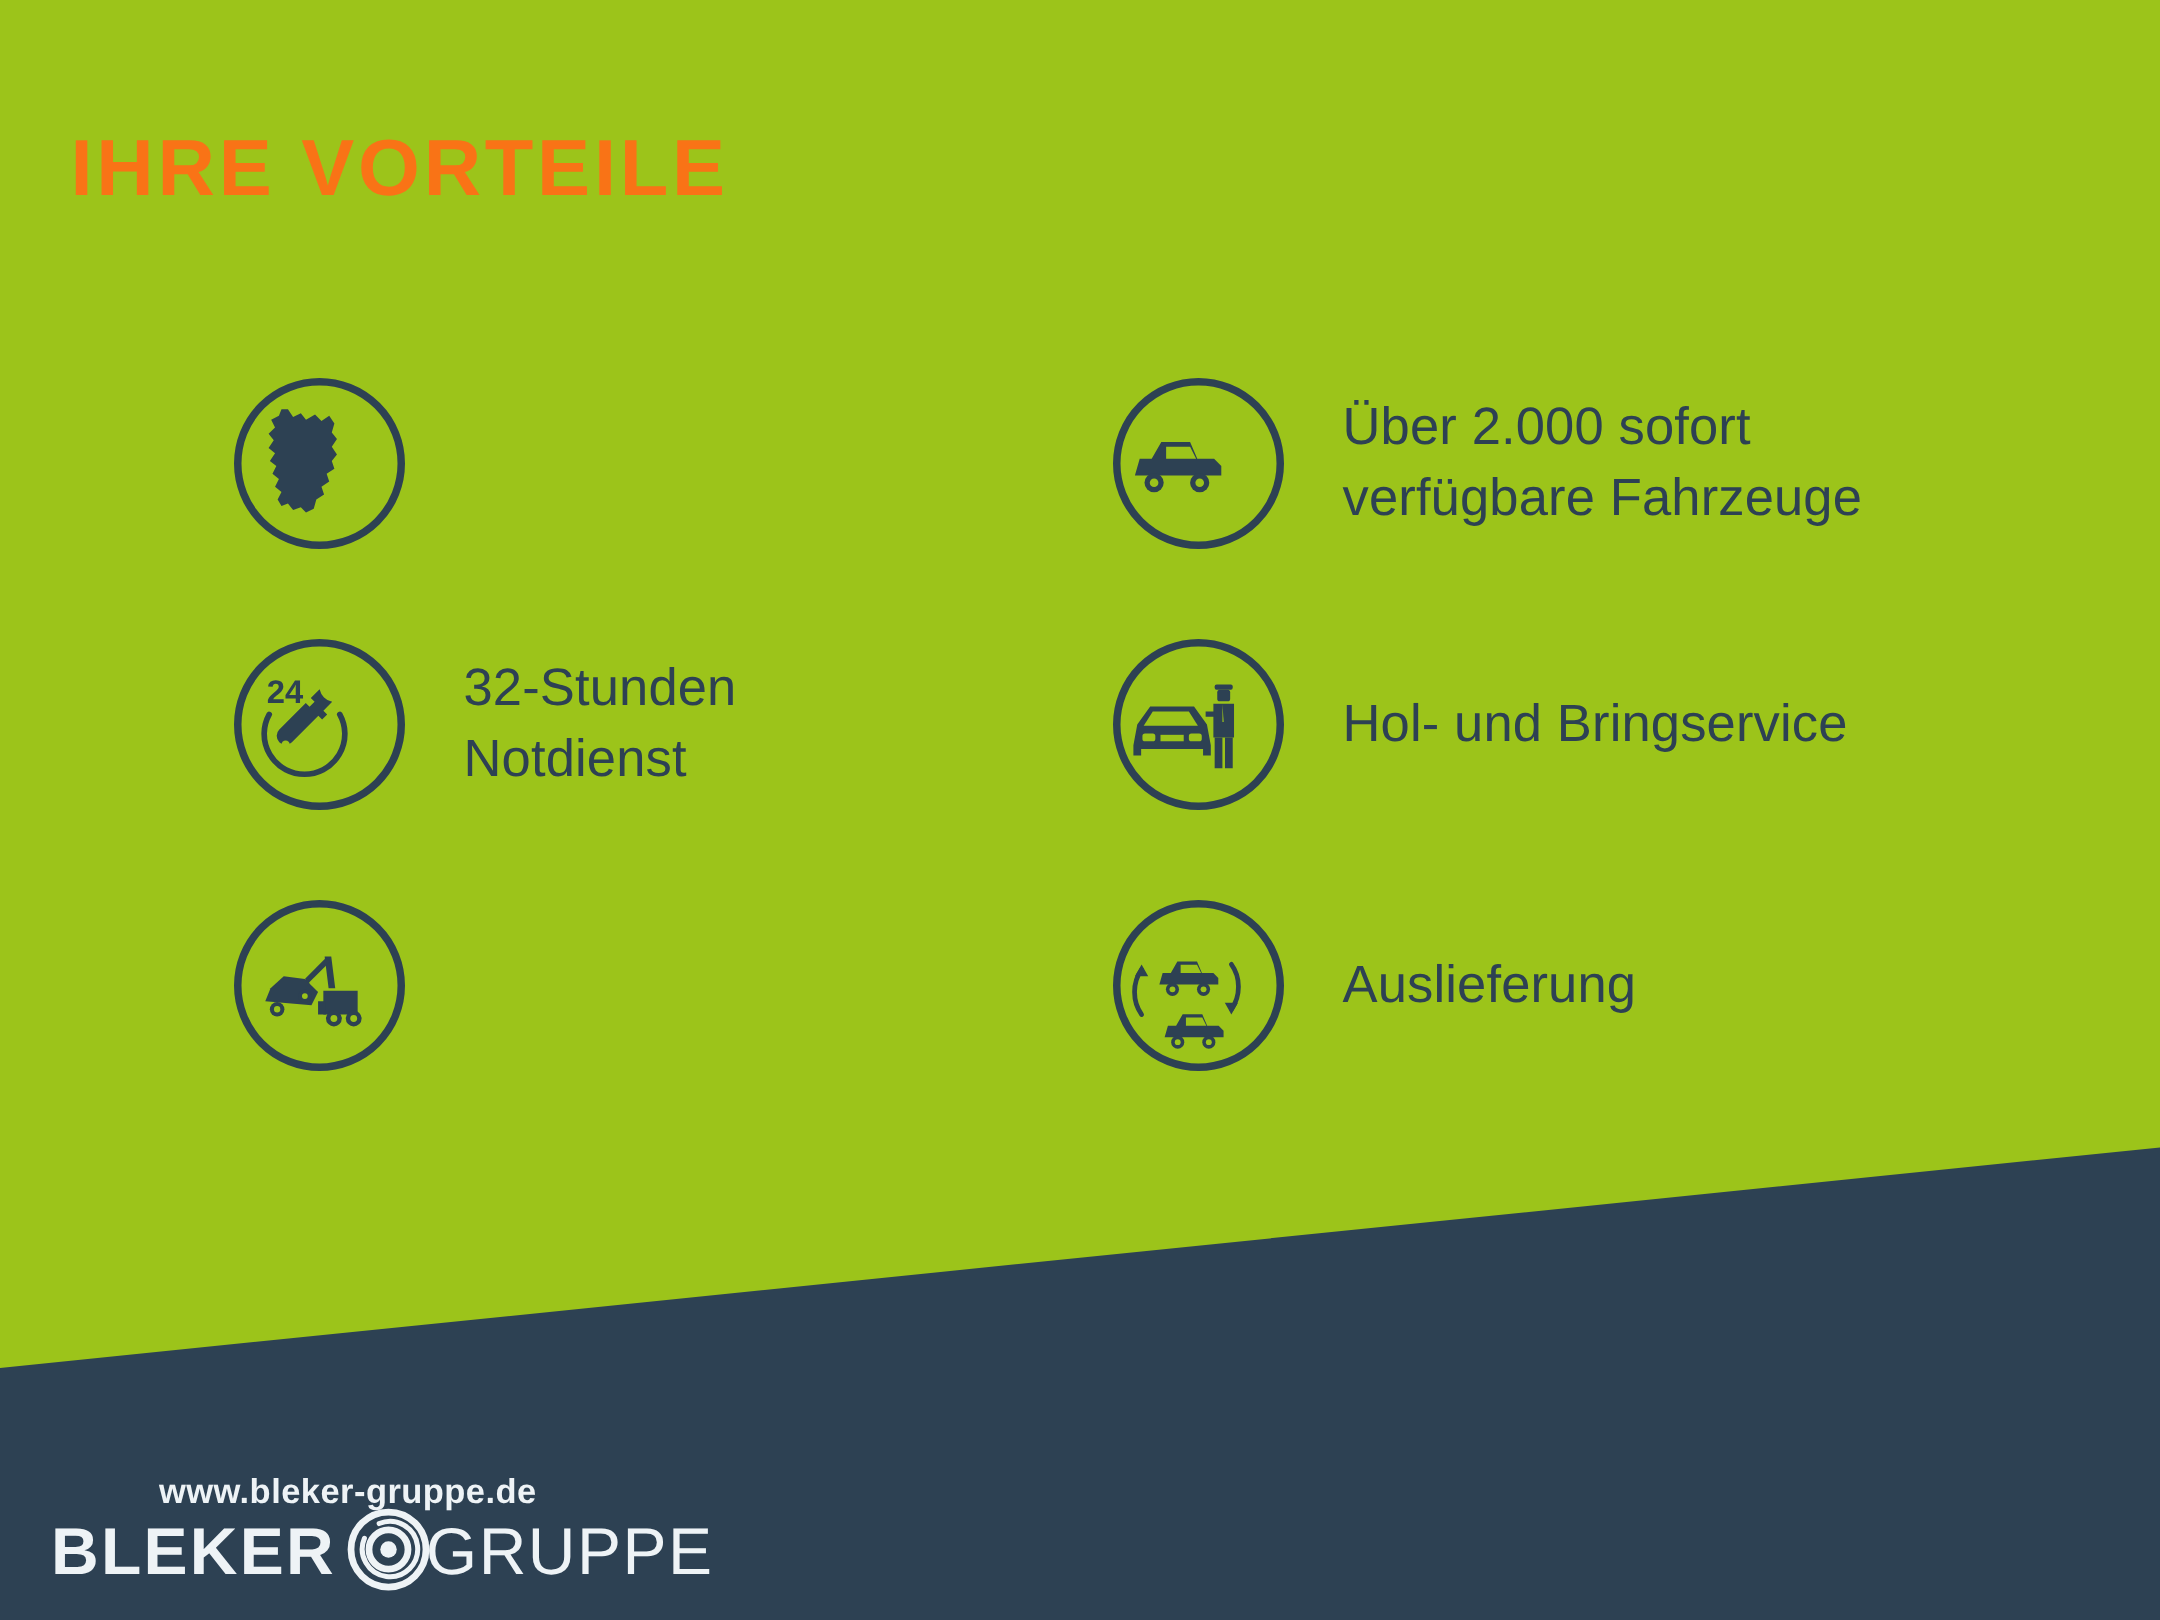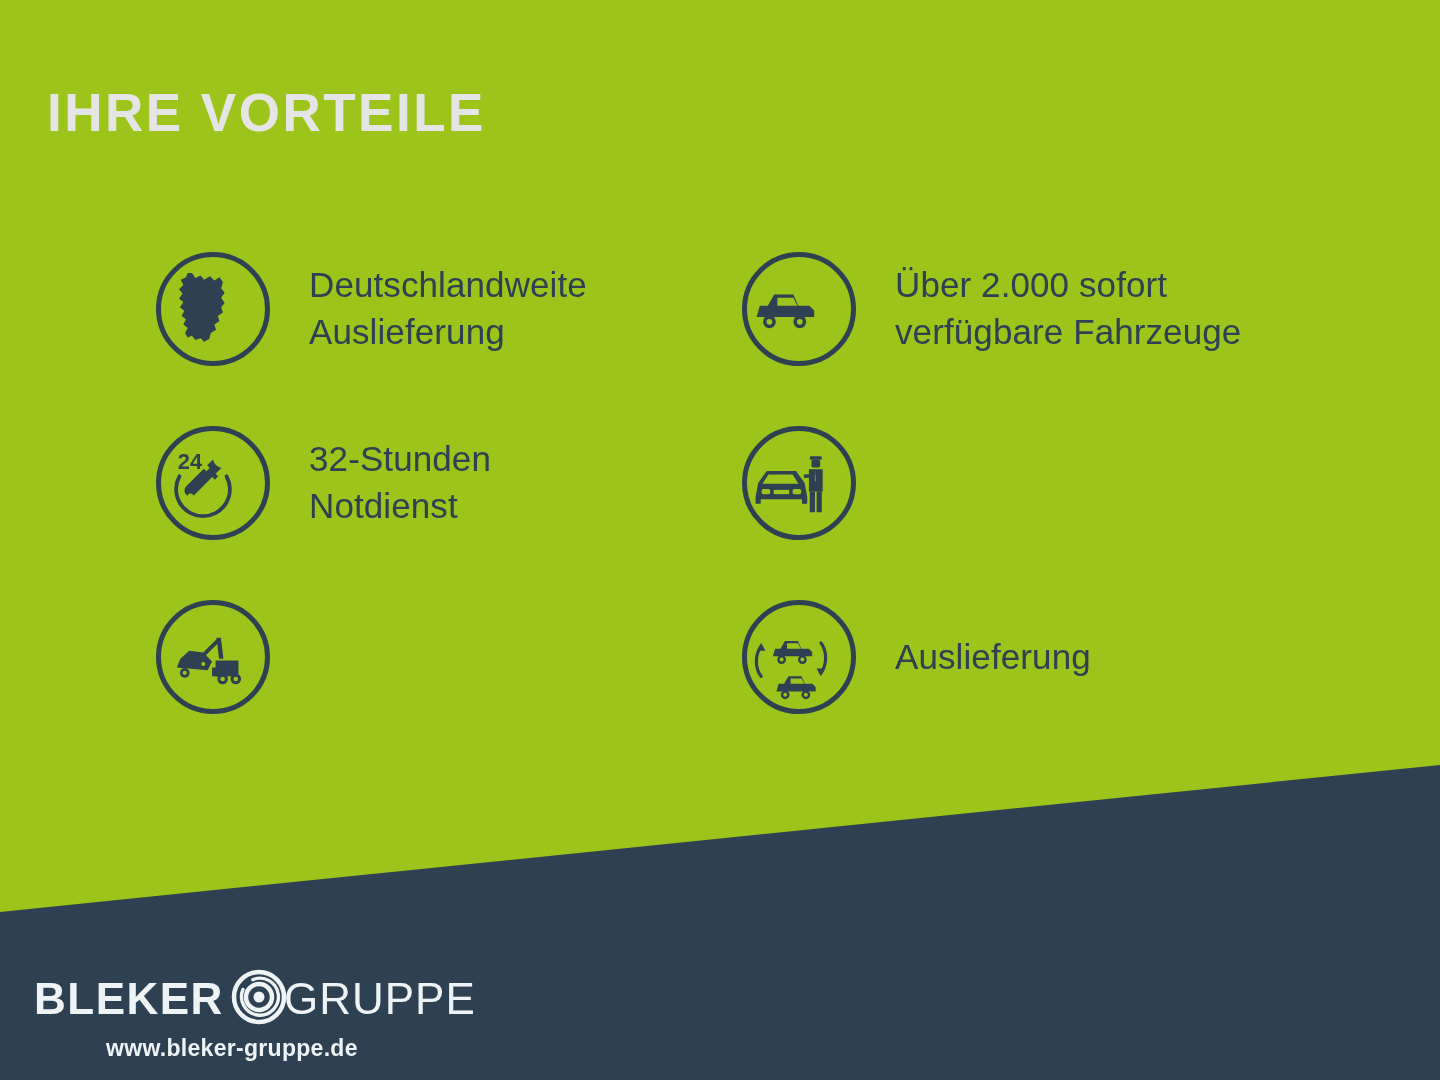--- a/index.html
+++ b/index.html
@@ -24,21 +24,21 @@
     background: #9cc41a;
     clip-path: polygon(0 0, 1440px 0, 1440px 765px, 0 912px);
   }
   #title {
     position: absolute;
     left: 47px;
     top: 86px;
     font-size: 53px;
     font-weight: bold;
     letter-spacing: 2.5px;
-    color: #e5e5e5;
+    color: #f97316;
     line-height: 1;
     white-space: nowrap;
   }
   
   #benefits {
     position: absolute;
     left: 0;
     top: 222px;
     width: 1440px;
   }
@@ -121,22 +121,20 @@
 
       <div class="benefit-row">
         <div class="icon-circle">
           <svg width="86" height="86" viewBox="0 0 100 100" aria-hidden="true">
             <path fill="#2d4153" d="M36 8 L40 14 L46 11 L50 16 L57 12 L62 17 L68 13 L72 19 L70 26 L74 31 L70 37
               L74 43 L70 48 L72 54 L66 58 L68 64 L62 68 L64 74 L58 78 L56 85 L50 88 L46 84 L40 86 L36 81
               L31 83 L28 78 L31 72 L26 68 L29 62 L24 58 L27 52 L22 48 L26 42 L21 38 L25 32 L21 27 L26 22
               L23 16 L29 13 L31 8 Z"></path>
           </svg>
         </div>
-        <div class="benefit-label">Deutschlandweite
-Auslieferung</div>
       </div>
 
       <div class="benefit-row">
         <div class="icon-circle">
           <svg width="84" height="84" viewBox="0 0 100 100" aria-hidden="true">
             <path d="M22 42 A32 32 0 1 0 78 42" fill="none" stroke="#2d4153" stroke-width="4.5" stroke-linecap="round"></path>
             <text x="20" y="33" font-family="Liberation Sans, sans-serif" font-size="26" font-weight="bold" fill="#2d4153">24</text>
             <g fill="#2d4153">
               <path d="M62 22 l-7 7 3 3 -4 4 -3 -3 -21 21 a7 7 0 1 0 10 10 l21 -21 3 3 4 -4 -3 -3 7 -7
                 a13 13 0 0 1 -10 -10 z"></path>
@@ -211,20 +209,21 @@
               <rect x="73" y="19" width="14" height="4" rx="1.5"></rect>
               <rect x="75" y="23" width="10" height="9" rx="2"></rect>
               <path d="M72 34 h16 v26 h-16 z"></path>
               <path d="M66 40 h7 v4 h-7 z"></path>
               <path d="M73 60 h6 v24 h-6 z"></path>
               <path d="M81 60 h6 v24 h-6 z"></path>
             </g>
             <path d="M79 34 l1 14 h-1 z" fill="#9cc41a"></path>
           </svg>
         </div>
+        <div class="benefit-label">Hol- und Bringservice</div>
       </div>
 
       <div class="benefit-row">
         <div class="icon-circle">
           <svg width="88" height="88" viewBox="0 0 100 100" aria-hidden="true">
 
             <g fill="#2d4153" transform="translate(22,12) scale(0.62)">
               <path d="M12 60 l4 -14 h10 l8 -14 h24 l6 14 h14 l6 6 v8 z"></path>
               <circle cx="28" cy="66" r="8"></circle>
               <circle cx="66" cy="66" r="8"></circle>
@@ -254,28 +253,28 @@
             <path d="M84 72 l-5 -9 h10 z" fill="#2d4153"></path>
           </svg>
         </div>
         <div class="benefit-label">Auslieferung</div>
       </div>
 
     </div>
   </div>
 
   <div id="footer-logo">
+    <div id="logo-url">www.bleker-gruppe.de</div>
     <div id="logo-row">
       <span class="logo-word" id="logo-word-bleker">BLEKER</span>
       <span id="logo-mark">
         <svg width="62" height="62" viewBox="0 0 62 62" aria-hidden="true">
           <circle cx="31" cy="31" r="25" fill="none" stroke="#eef3f6" stroke-width="4.5"></circle>
           <path d="M31 9 A22 22 0 1 1 16 16" fill="none" stroke="#eef3f6" stroke-width="4" stroke-linecap="round" transform="rotate(-20 31 31) scale(0.84) translate(6 6)"></path>
           <circle cx="31" cy="31" r="13" fill="none" stroke="#eef3f6" stroke-width="4.5"></circle>
           <circle cx="31" cy="31" r="5.5" fill="#eef3f6"></circle>
         </svg>
       </span>
       <span class="logo-word" id="logo-word-gruppe">GRUPPE</span>
     </div>
-    <div id="logo-url">www.bleker-gruppe.de</div>
   </div>
 
 </div>
 
 </body></html>

